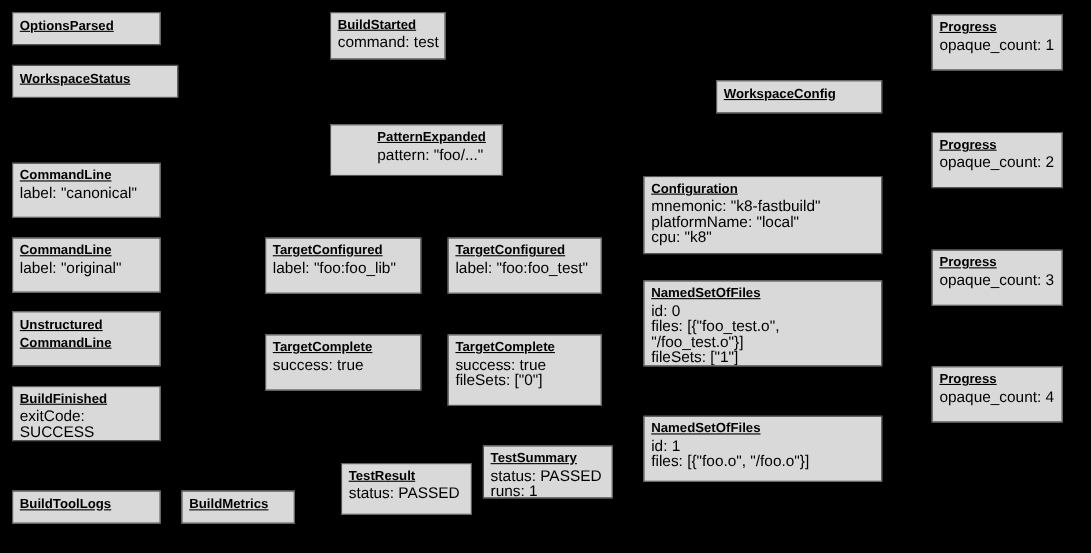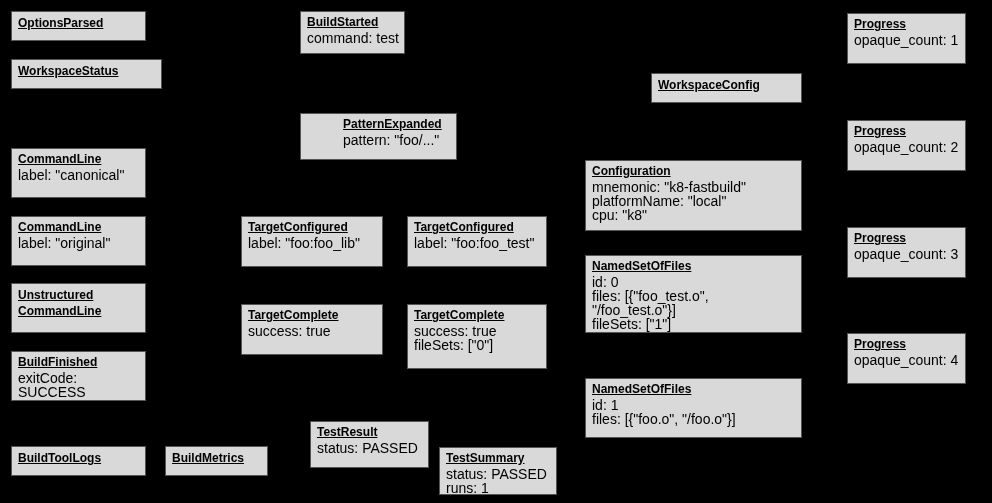--- a/index.html
+++ b/index.html
@@ -106,21 +106,21 @@
     </div>
     <div class="node" style="left: 407px; top: 304px; width: 140px; height: 65px; background: rgb(217, 217, 217); border-color: rgb(85, 85, 85); color: rgb(0, 0, 0);">
       <div class="node-title">TargetComplete</div>
       <div class="node-fields">success: true
 fileSets: ["0"]</div>
     </div>
     <div class="node" style="left: 310px; top: 421px; width: 119px; height: 47px; background: rgb(217, 217, 217); border-color: rgb(85, 85, 85); color: #000000;">
       <div class="node-title">TestResult</div>
       <div class="node-fields">status: PASSED</div>
     </div>
-    <div class="node" style="left: 439px; top: 405px; width: 118px; height: 48px; background: rgb(217, 217, 217); border-color: rgb(85, 85, 85); color: rgb(0, 0, 0); margin-top: 42px;">
+    <div class="node" style="left: 439px; top: 405px; width: 118px; height: 48px; background: rgb(217, 217, 217); border-color: rgb(85, 85, 85); color: rgb(0, 0, 0);">
       <div class="node-title">TestSummary</div>
       <div class="node-fields">status: PASSED
 runs: 1</div>
     </div>
     <div class="node title-only" style="left: 651px; top: 73px; width: 151px; height: 30px; background: rgb(217, 217, 217); border-color: rgb(85, 85, 85); color: rgb(0, 0, 0);">
       <div class="node-title">WorkspaceConfig</div>
     </div>
     <div class="node" style="left: 585px; top: 160px; width: 217px; height: 71px; background: rgb(217, 217, 217); border-color: rgb(85, 85, 85); color: rgb(0, 0, 0);">
       <div class="node-title">Configuration</div>
       <div class="node-fields">mnemonic: "k8-fastbuild"

